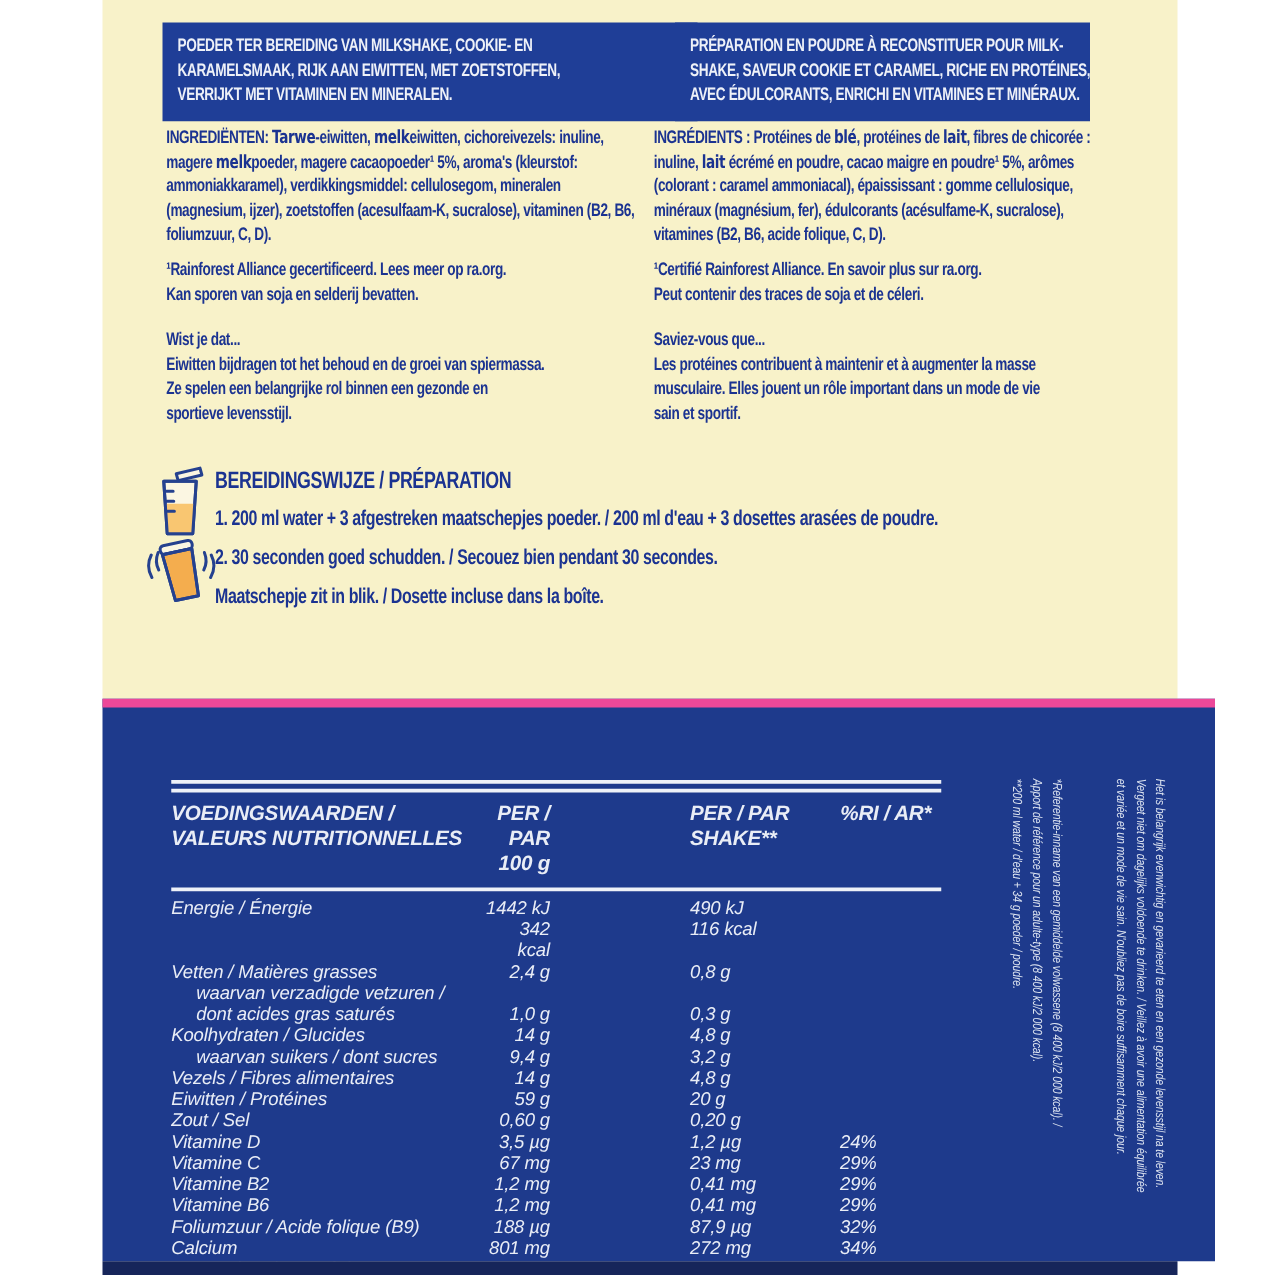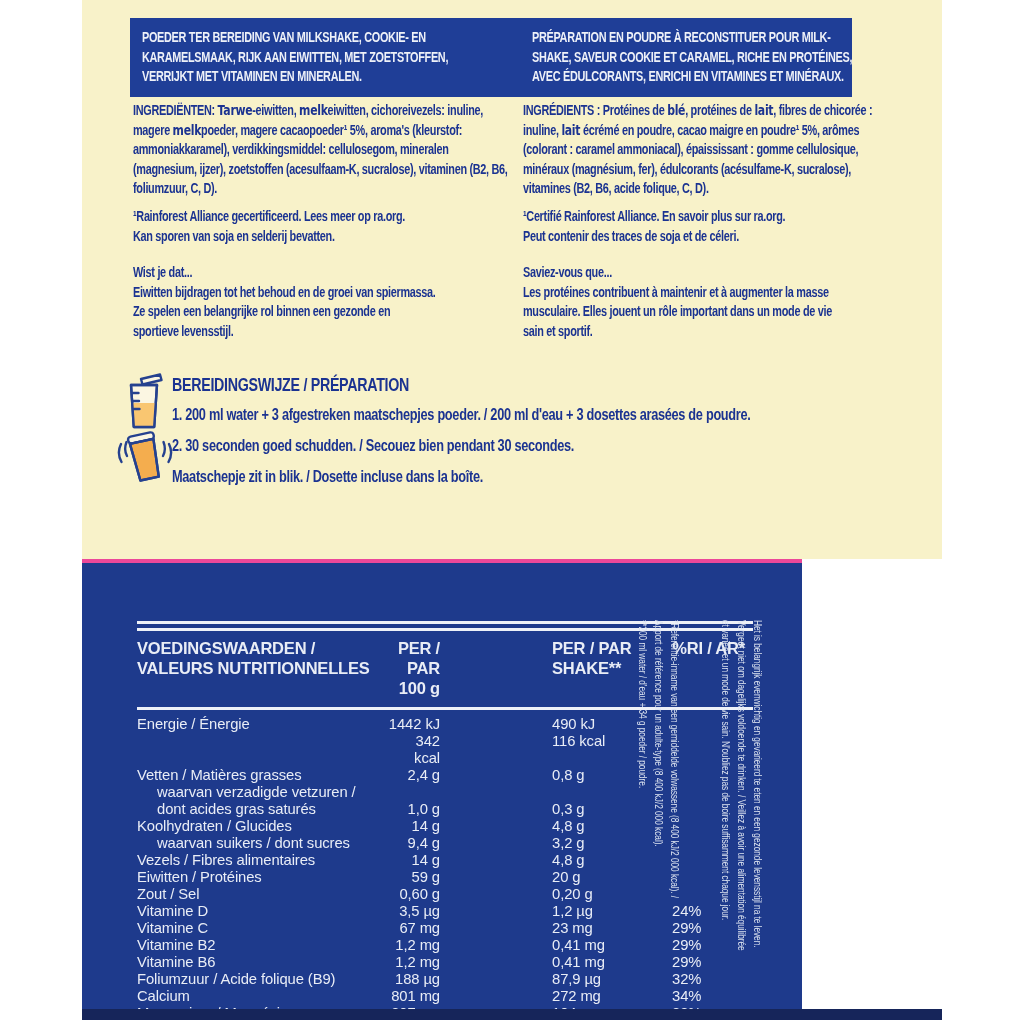--- a/index.html
+++ b/index.html
@@ -7,21 +7,21 @@
   .card { position:absolute; left:82px; top:0; width:860px; height:1020px; }
 
   
   .cream { position:absolute; left:0; top:0; width:860px; height:559px; background:#f8f2c9; color:#1b3391; }
   .cx { transform:scaleX(0.75); transform-origin:0 0; letter-spacing:-0.4px; }
   .pre { white-space:pre-line; }
 
   .hbox { position:absolute; top:18px; height:79px; background:#1f3e97; color:#eef1f8;
           box-sizing:border-box; padding:10px 12px; overflow:hidden; }
   .hbox-nl { left:48px;  width:428px; }
-  .hbox-fr { left:438px; width:332px; }
+  .hbox-fr { left:458px; width:332px; }
   .hbox .cx { width:448px; font-size:14.5px; line-height:19.6px; font-weight:700; }
 
   .col-nl { left:51px; }
   .col-fr { left:441px; }
   .body-txt { position:absolute; width:500px; margin:0; font-size:14.5px; line-height:19.5px; font-weight:700; }
   .ing  { top:101px; }
   .note { top:207px; }
   .dyk  { top:263px; }
   .dyk-title { margin:0 0 0 0; }
   .b { font-family:"DejaVu Sans", sans-serif; font-weight:700; }
@@ -29,23 +29,23 @@
   .prep-title { position:absolute; left:90px; top:374px; width:700px; margin:0;
                 font-size:19px; line-height:22px; font-weight:700; }
   .prep-line  { position:absolute; left:90px; width:900px; margin:0;
                 font-size:17px; line-height:20px; font-weight:700; }
   .step1 { top:405px; } .step2 { top:436px; } .scoop { top:467px; }
   .prep-icon { position:absolute; }
   .icon-cup   { left:42px; top:372px; }
   .icon-shake { left:34px; top:426px; }
 
   
-  .bluepanel { position:absolute; left:0; top:559px; width:720px; height:450px;
-               background:#1e3a8c; border-top:4px solid #ec4899; box-sizing:border-box;
-               color:#e9edf6; }
+  .bluepanel { position:absolute; left:0; top:559px; width:890px; height:450px;
+               background:#1e3a8c; border-top:7px solid #ec4899; box-sizing:border-box;
+               color:#e9edf6;font-style:italic; }
   .ntable { position:absolute; left:55px; top:58px; width:616px; }
   .rule { height:3px; background:#eef1f8; }
   .rule-gap { height:4px; }
   .thead { display:grid; grid-template-columns:250px 53px 112px 120px 73px;
            padding:7px 0 9px 0; font-size:16.5px; line-height:20px; font-weight:700; letter-spacing:-0.2px; }
   .h-per100 { justify-self:end; text-align:right; }
   .h-ri     { justify-self:end; white-space:nowrap;margin-left:24px; }
   .rows { margin-top:6px; font-size:14.8px; line-height:17px; font-weight:400; letter-spacing:-0.1px; }
   .trow { display:grid; grid-template-columns:250px 53px 112px 120px 73px; align-items:start; }
   .trow.bottom { align-items:end; }

